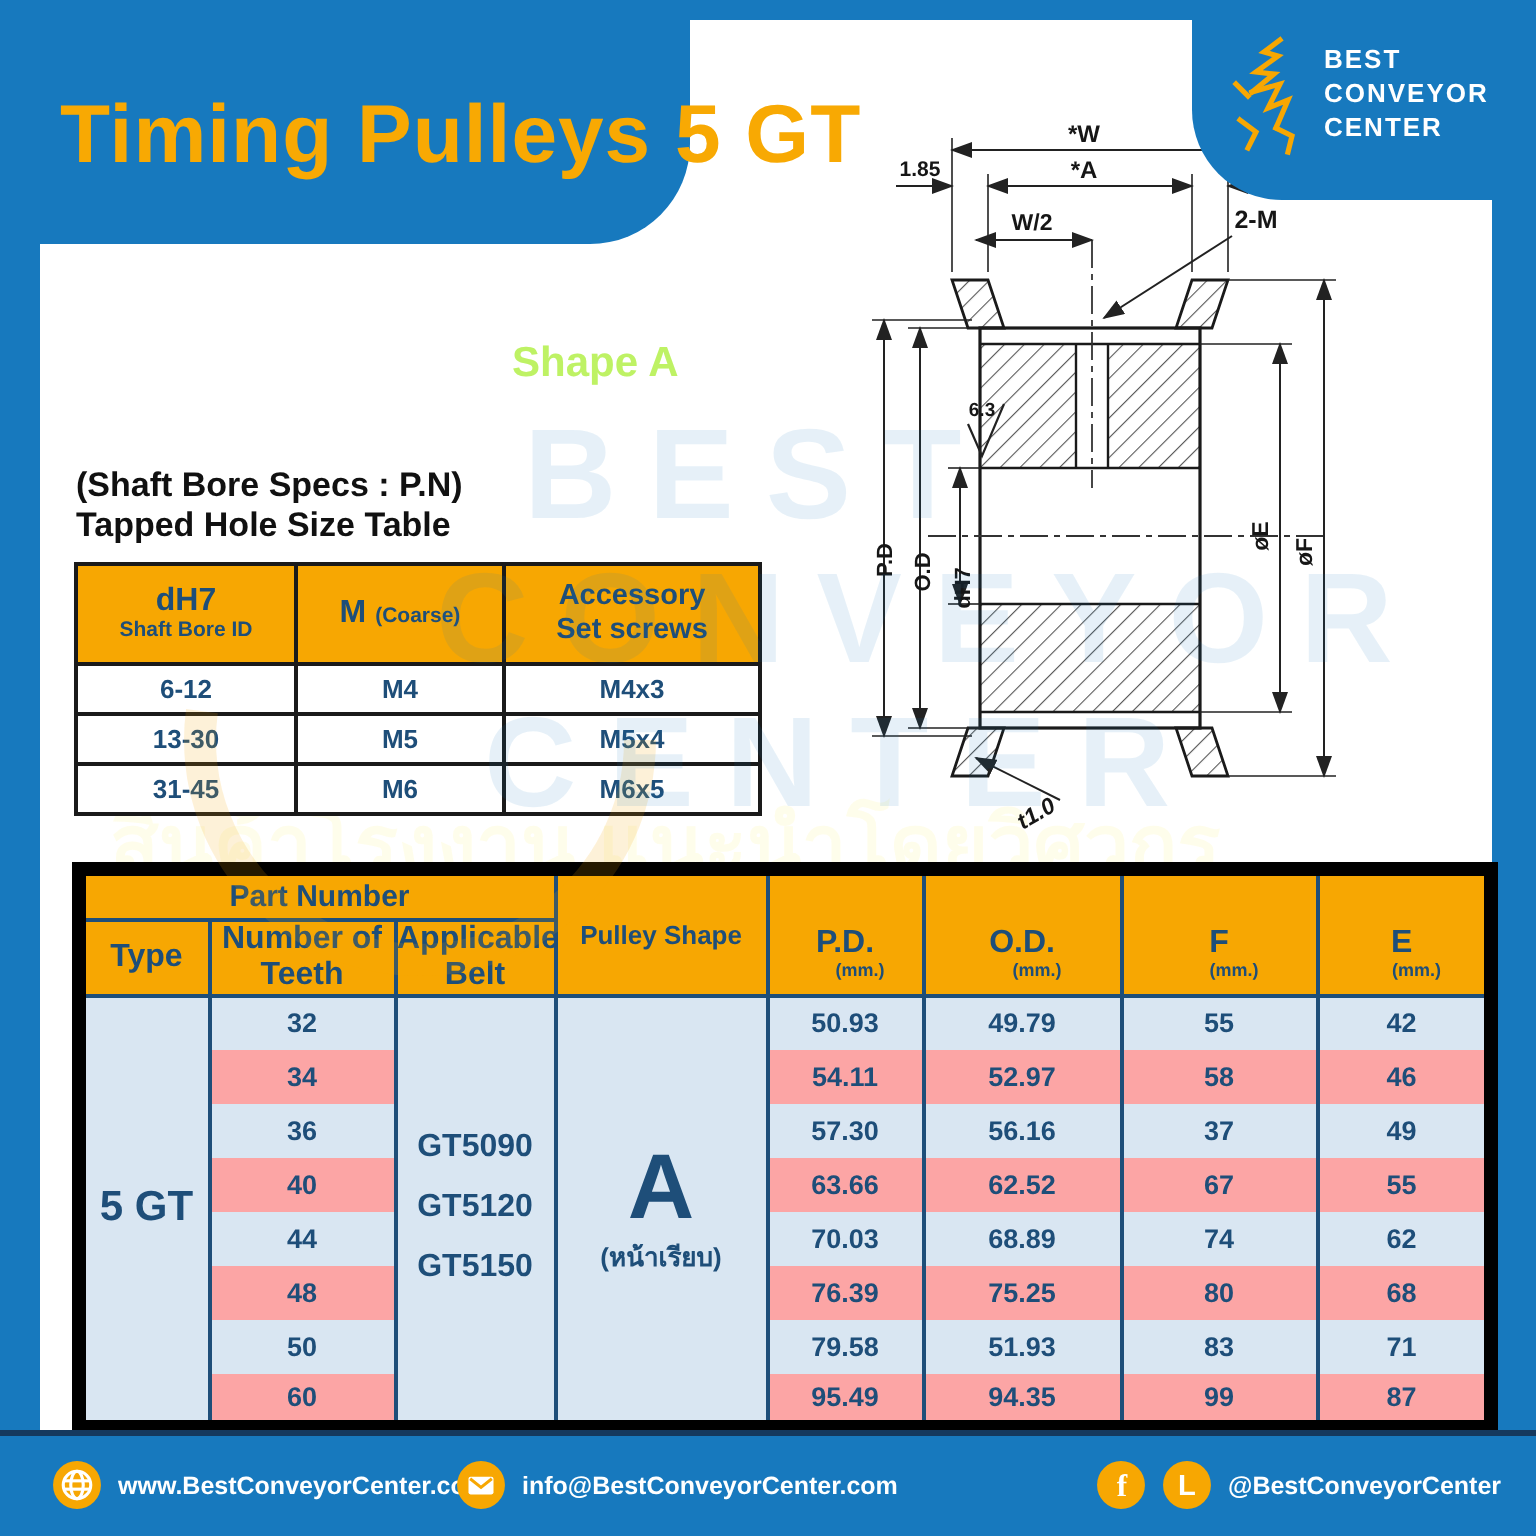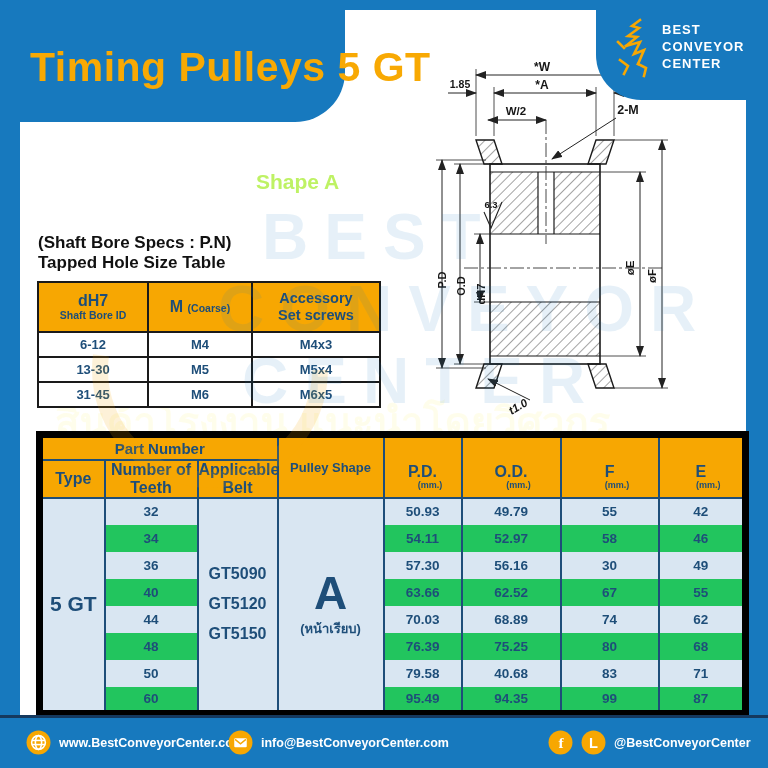--- a/index.html
+++ b/index.html
@@ -55,21 +55,21 @@
   
   .spec { position:absolute; left:36px; top:431px; width:706px; border:7px solid #000000; }
   .spec th, .spec td { border-left:2px solid #1E4E79; border-right:2px solid #1E4E79; color:#1E4E79; }
   .spec thead th { background:#F7A702; border-bottom:2px solid #1E4E79; font-weight:800; }
   .spec .pn-th { height:25px; font-size:15px; }
   .spec .sub-th { height:27px; font-size:16px; }
   .spec .meas-th .hbig { font-size:16px; line-height:1.0; margin-top:19px; }
   .spec .meas-th .hsub { font-size:9px; font-weight:800;padding-left:15px; }
   .spec .shape-th { font-size:13px; }
   .spec tbody tr { height:27px; }
-  .spec tbody td { font-size:13.5px; font-weight:800; background:#22c55e; }
+  .spec tbody td { font-size:13.5px; font-weight:800; background:#fca5a5; }
   .spec tbody tr.odd td { background:#D9E6F2;margin-left:41px; }
   .spec tbody td.merged { background:#ffffff; }
   .type-cell span { font-size:21px; font-weight:800;text-align:center; }
   .belt-cell div { font-size:16px; font-weight:800; line-height:1.9; }
   .shape-letter { font-size:46px; font-weight:800; line-height:1.0; }
   .shape-note { font-size:13px; font-weight:800; margin-top:2px; }
 
   
   .drawing { position:absolute; left:430px; top:56px; }
 
@@ -195,21 +195,21 @@
           <td>34</td>
           <td>54.11</td>
           <td>52.97</td>
           <td>58</td>
           <td>46</td>
         </tr>
         <tr class="odd">
           <td>36</td>
           <td>57.30</td>
           <td>56.16</td>
-          <td>30</td>
+          <td>37</td>
           <td>49</td>
         </tr>
         <tr>
           <td>40</td>
           <td>63.66</td>
           <td>62.52</td>
           <td>67</td>
           <td>55</td>
         </tr>
         <tr class="odd">
@@ -222,21 +222,21 @@
         <tr>
           <td>48</td>
           <td>76.39</td>
           <td>75.25</td>
           <td>80</td>
           <td>68</td>
         </tr>
         <tr class="odd">
           <td>50</td>
           <td>79.58</td>
-          <td>40.68</td>
+          <td>51.93</td>
           <td>83</td>
           <td>71</td>
         </tr>
         <tr>
           <td>60</td>
           <td>95.49</td>
           <td>94.35</td>
           <td>99</td>
           <td>87</td>
         </tr>

